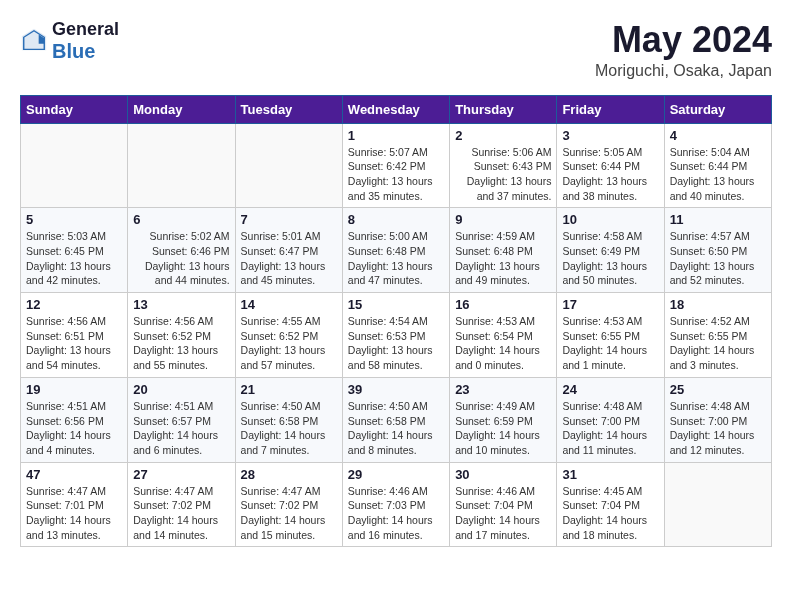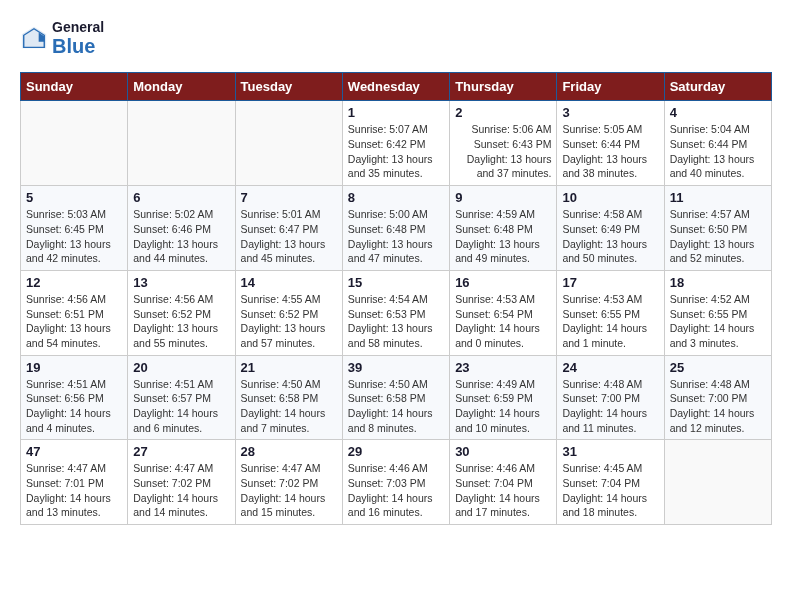--- a/index.html
+++ b/index.html
@@ -20,21 +20,21 @@
       display: flex;
       align-items: center;
       gap: 4px;
     }
     .logo-text {
       display: flex;
       flex-direction: column;
       line-height: 1.1;
     }
     .logo-general {
-      font-size: 14px;
+      font-size: 18px;
       font-weight: bold;
       color: #1a1a2e;
     }
     .logo-blue {
       font-size: 20px;
       font-weight: bold;
       color: #2a6db5;
     }
     .logo-icon {
       width: 28px;
@@ -52,21 +52,21 @@
     .location {
       font-size: 16px;
       color: #444;
       margin-top: 2px;
     }
     .calendar {
       width: 100%;
       border-collapse: collapse;
     }
     .calendar th {
-      background-color: #7f1d1d;
+      background-color: #4c1d95;
       color: white;
       font-weight: bold;
       font-size: 13px;
       padding: 6px 5px;
       text-align: left;
       border: 1px solid #1d5a9a;
     }
     .calendar td {
       border: 1px solid #ccc;
       vertical-align: top;
@@ -105,20 +105,24 @@
     <svg class="logo-icon" viewBox="0 0 30 30" xmlns="http://www.w3.org/2000/svg">
       <polygon points="15,2 28,10 28,25 2,25 2,10" fill="#2a6db5" opacity="0.15"></polygon>
       <polygon points="15,4 26,11 26,24 4,24 4,11" fill="none" stroke="#2a6db5" stroke-width="1.5"></polygon>
       <polygon points="20,8 26,12 26,18 20,18" fill="#2a6db5"></polygon>
     </svg>
     <div class="logo-text">
       <span class="logo-general">General</span>
       <span class="logo-blue">Blue</span>
     </div>
   </div>
+  <div class="title-section">
+    <div class="month-title">May 2024</div>
+    <div class="location">Moriguchi, Osaka, Japan</div>
+  </div>
 </div>
 
 <table class="calendar">
   <thead>
     <tr>
     <th>Sunday</th>
         <th>Monday</th>
         <th>Tuesday</th>
         <th>Wednesday</th>
         <th>Thursday</th>
@@ -163,21 +167,21 @@
       <tr>
         <td>
           <span class="day-number">5</span>
           <div class="day-info" style="white-space: pre-line;">Sunrise: 5:03 AM
 Sunset: 6:45 PM
 Daylight: 13 hours
 and 42 minutes.</div>
         </td>
         <td>
           <span class="day-number">6</span>
-          <div class="day-info" style="white-space: pre-line;">Sunrise: 5:02 AM
+          <div class="day-info" style="white-space: pre-line; text-align: right;">Sunrise: 5:02 AM
 Sunset: 6:46 PM
 Daylight: 13 hours
 and 44 minutes.</div>
         </td>
         <td>
           <span class="day-number">7</span>
           <div class="day-info" style="white-space: pre-line;">Sunrise: 5:01 AM
 Sunset: 6:47 PM
 Daylight: 13 hours
 and 45 minutes.</div>

